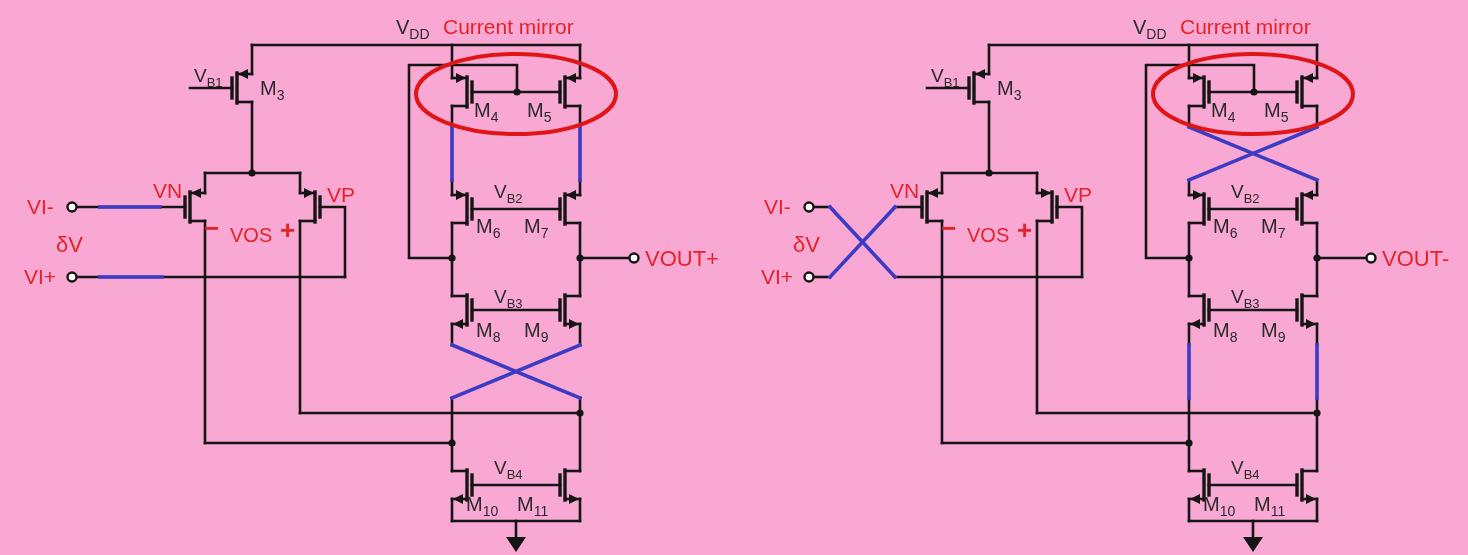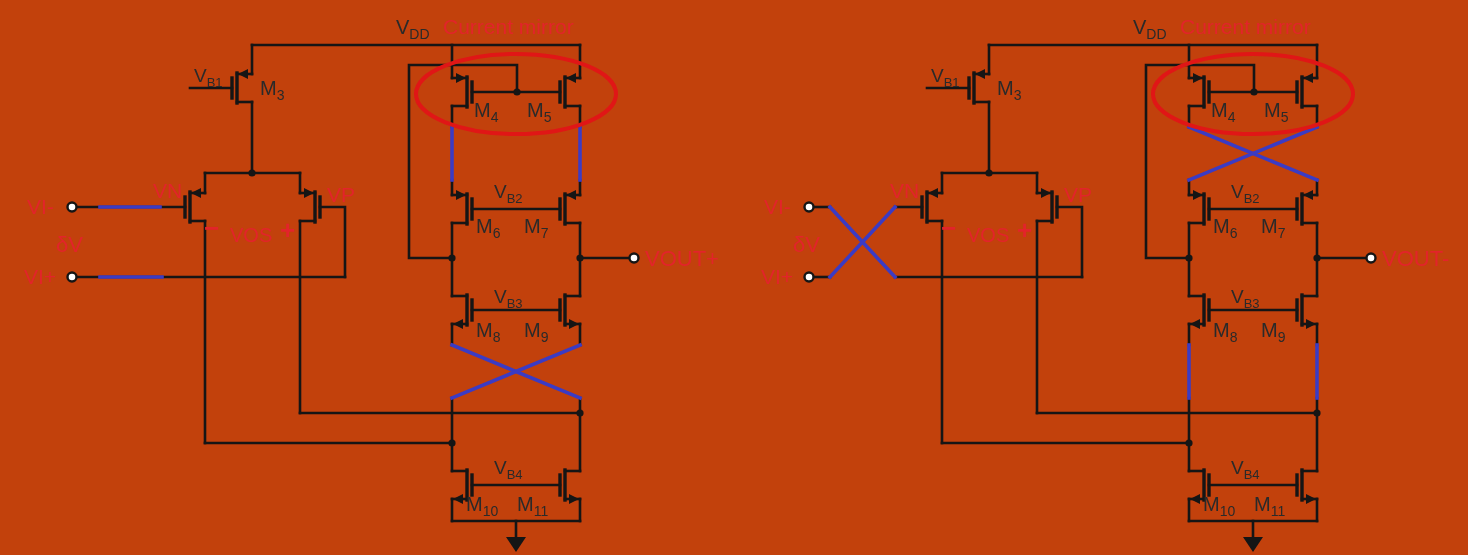--- a/index.html
+++ b/index.html
@@ -1,16 +1,16 @@
 <!DOCTYPE html>
 <html><head>
 <meta charset="utf-8">
 <style>
   html,body{margin:0;padding:0;background:#ffffff;}
-  .stage{position:relative;width:1468px;height:555px;background:#c2410c;overflow:hidden;}
+  .stage{position:relative;width:1468px;height:555px;background:#f9a8d4;overflow:hidden;}
   svg{position:absolute;left:0;top:0;}
   svg text{font-family:"Liberation Sans","DejaVu Sans",sans-serif;}
   .t-bold{font-weight:bold;}
 </style>
 </head>
 <body>
 
 <div class="stage">
   <svg id="schem" width="1468" height="555" viewBox="0 0 1468 555">
     <g id="circ0">

